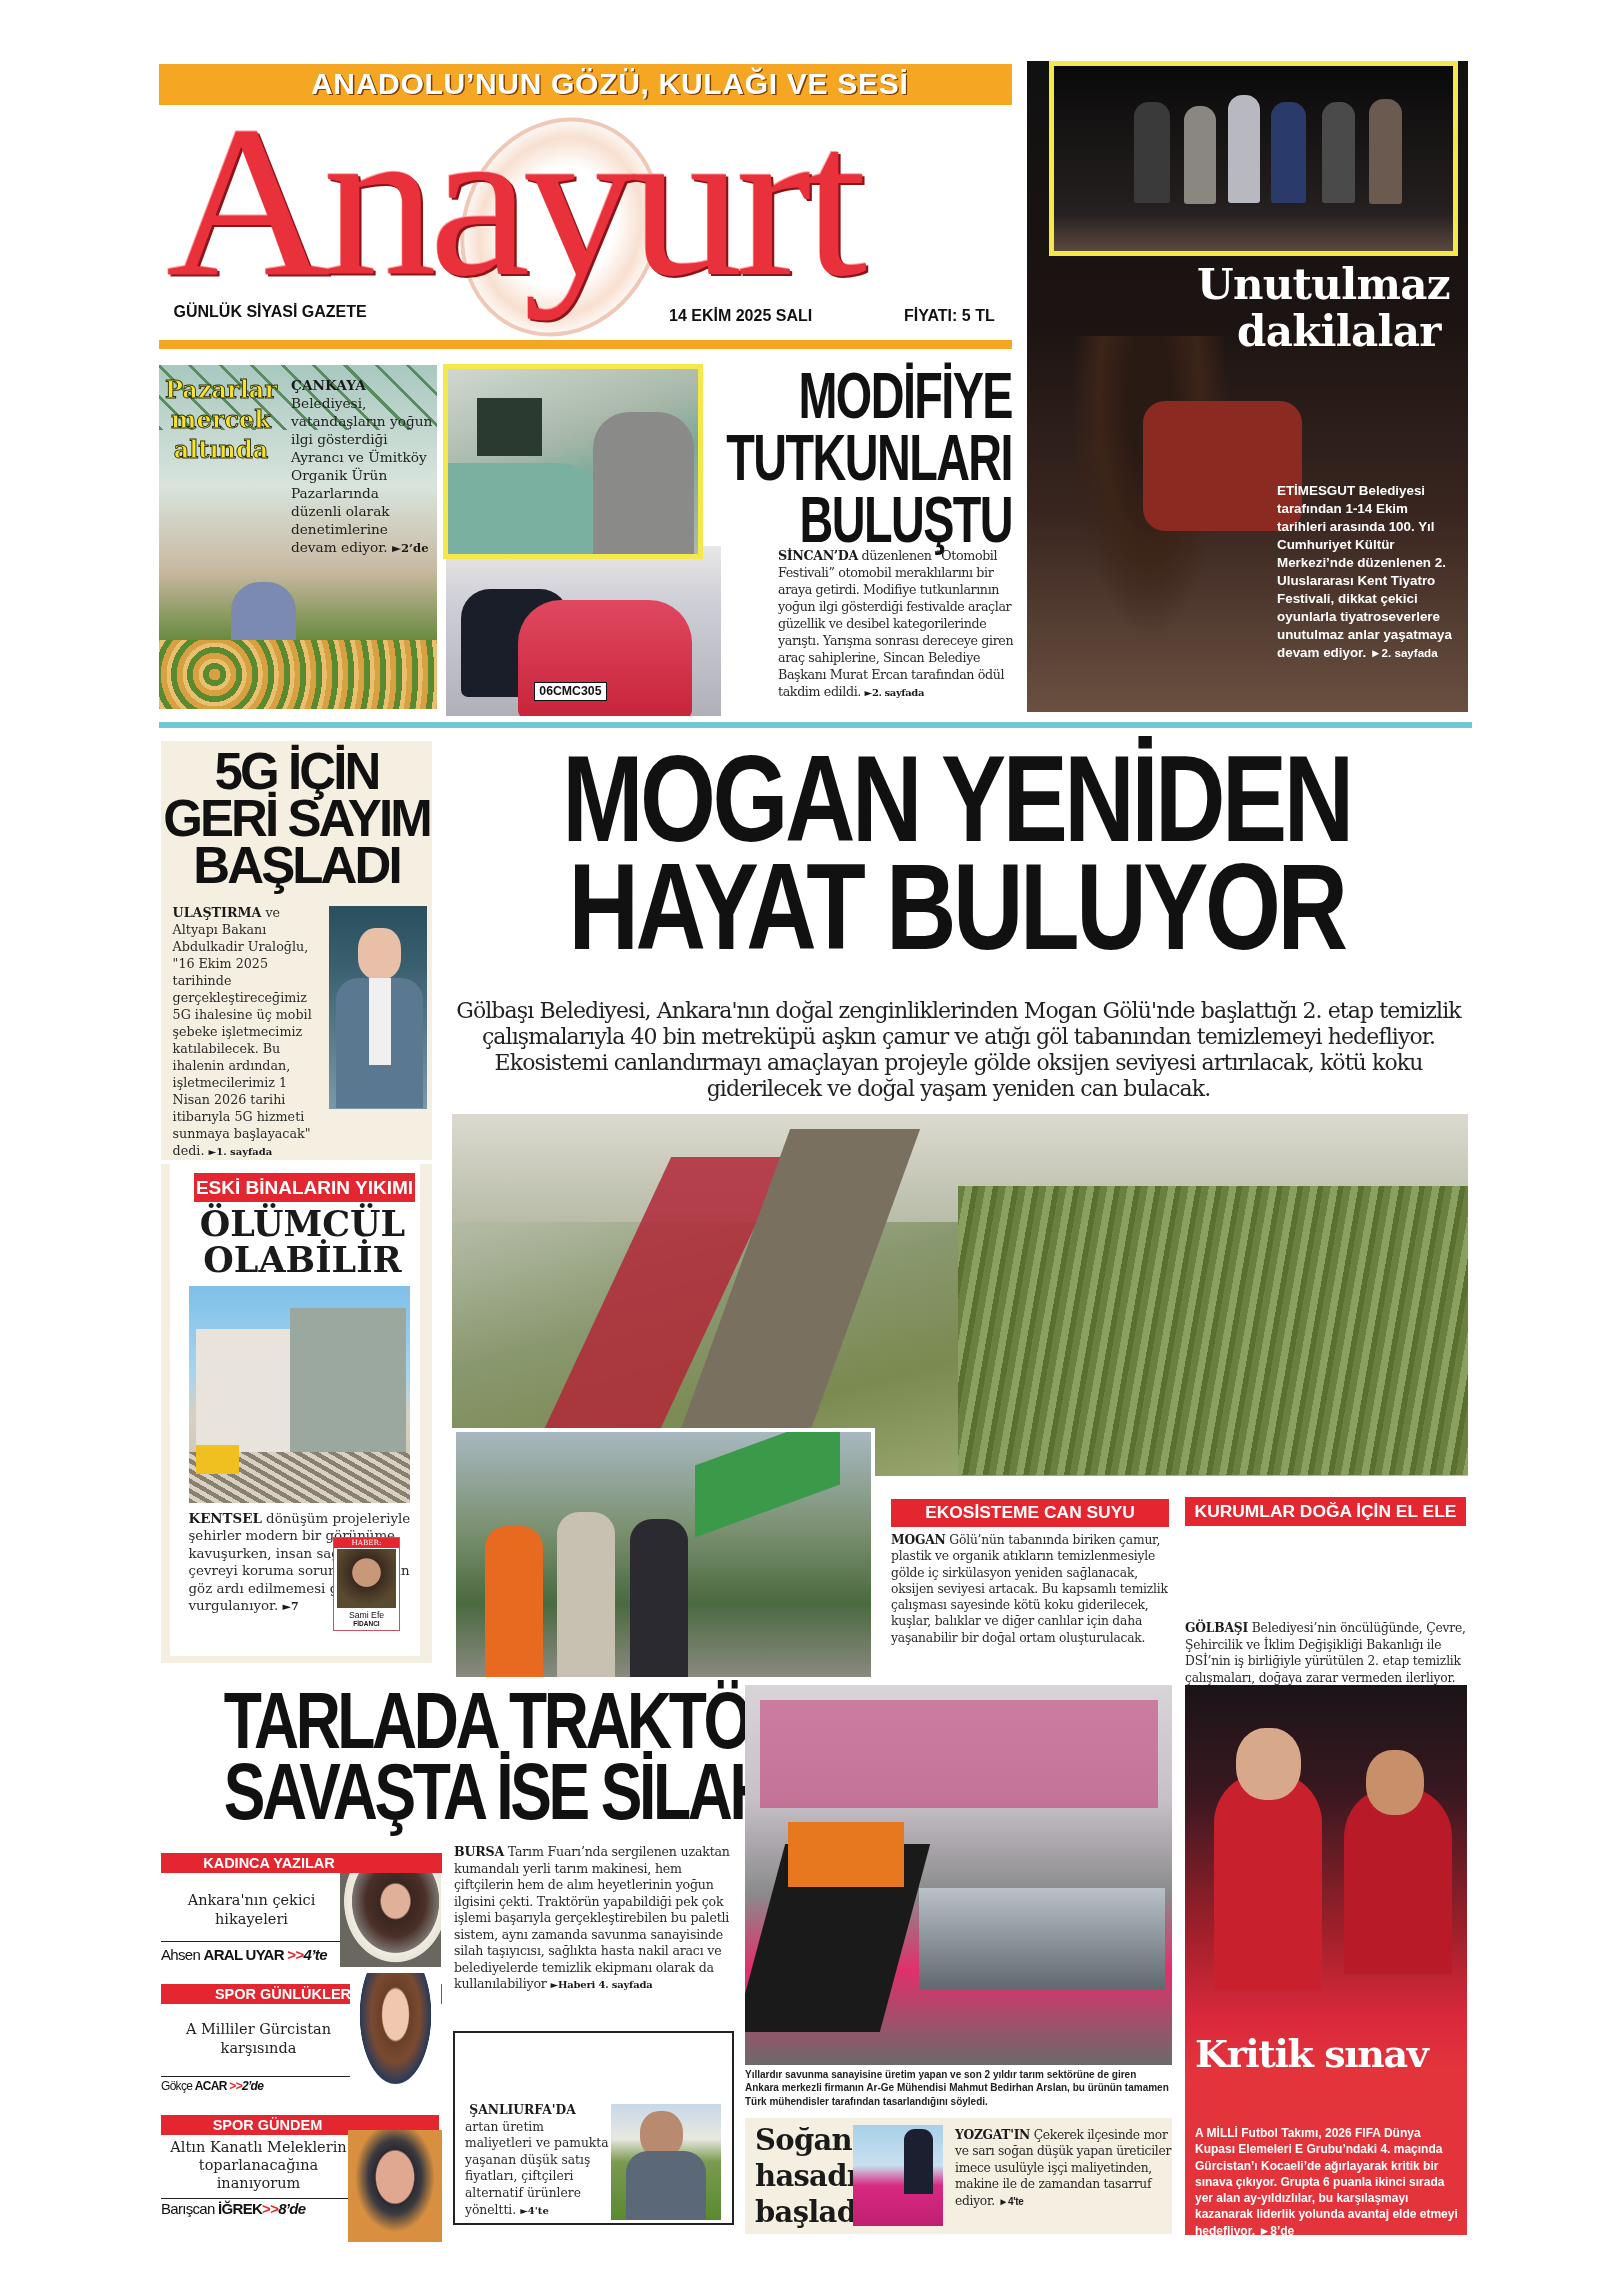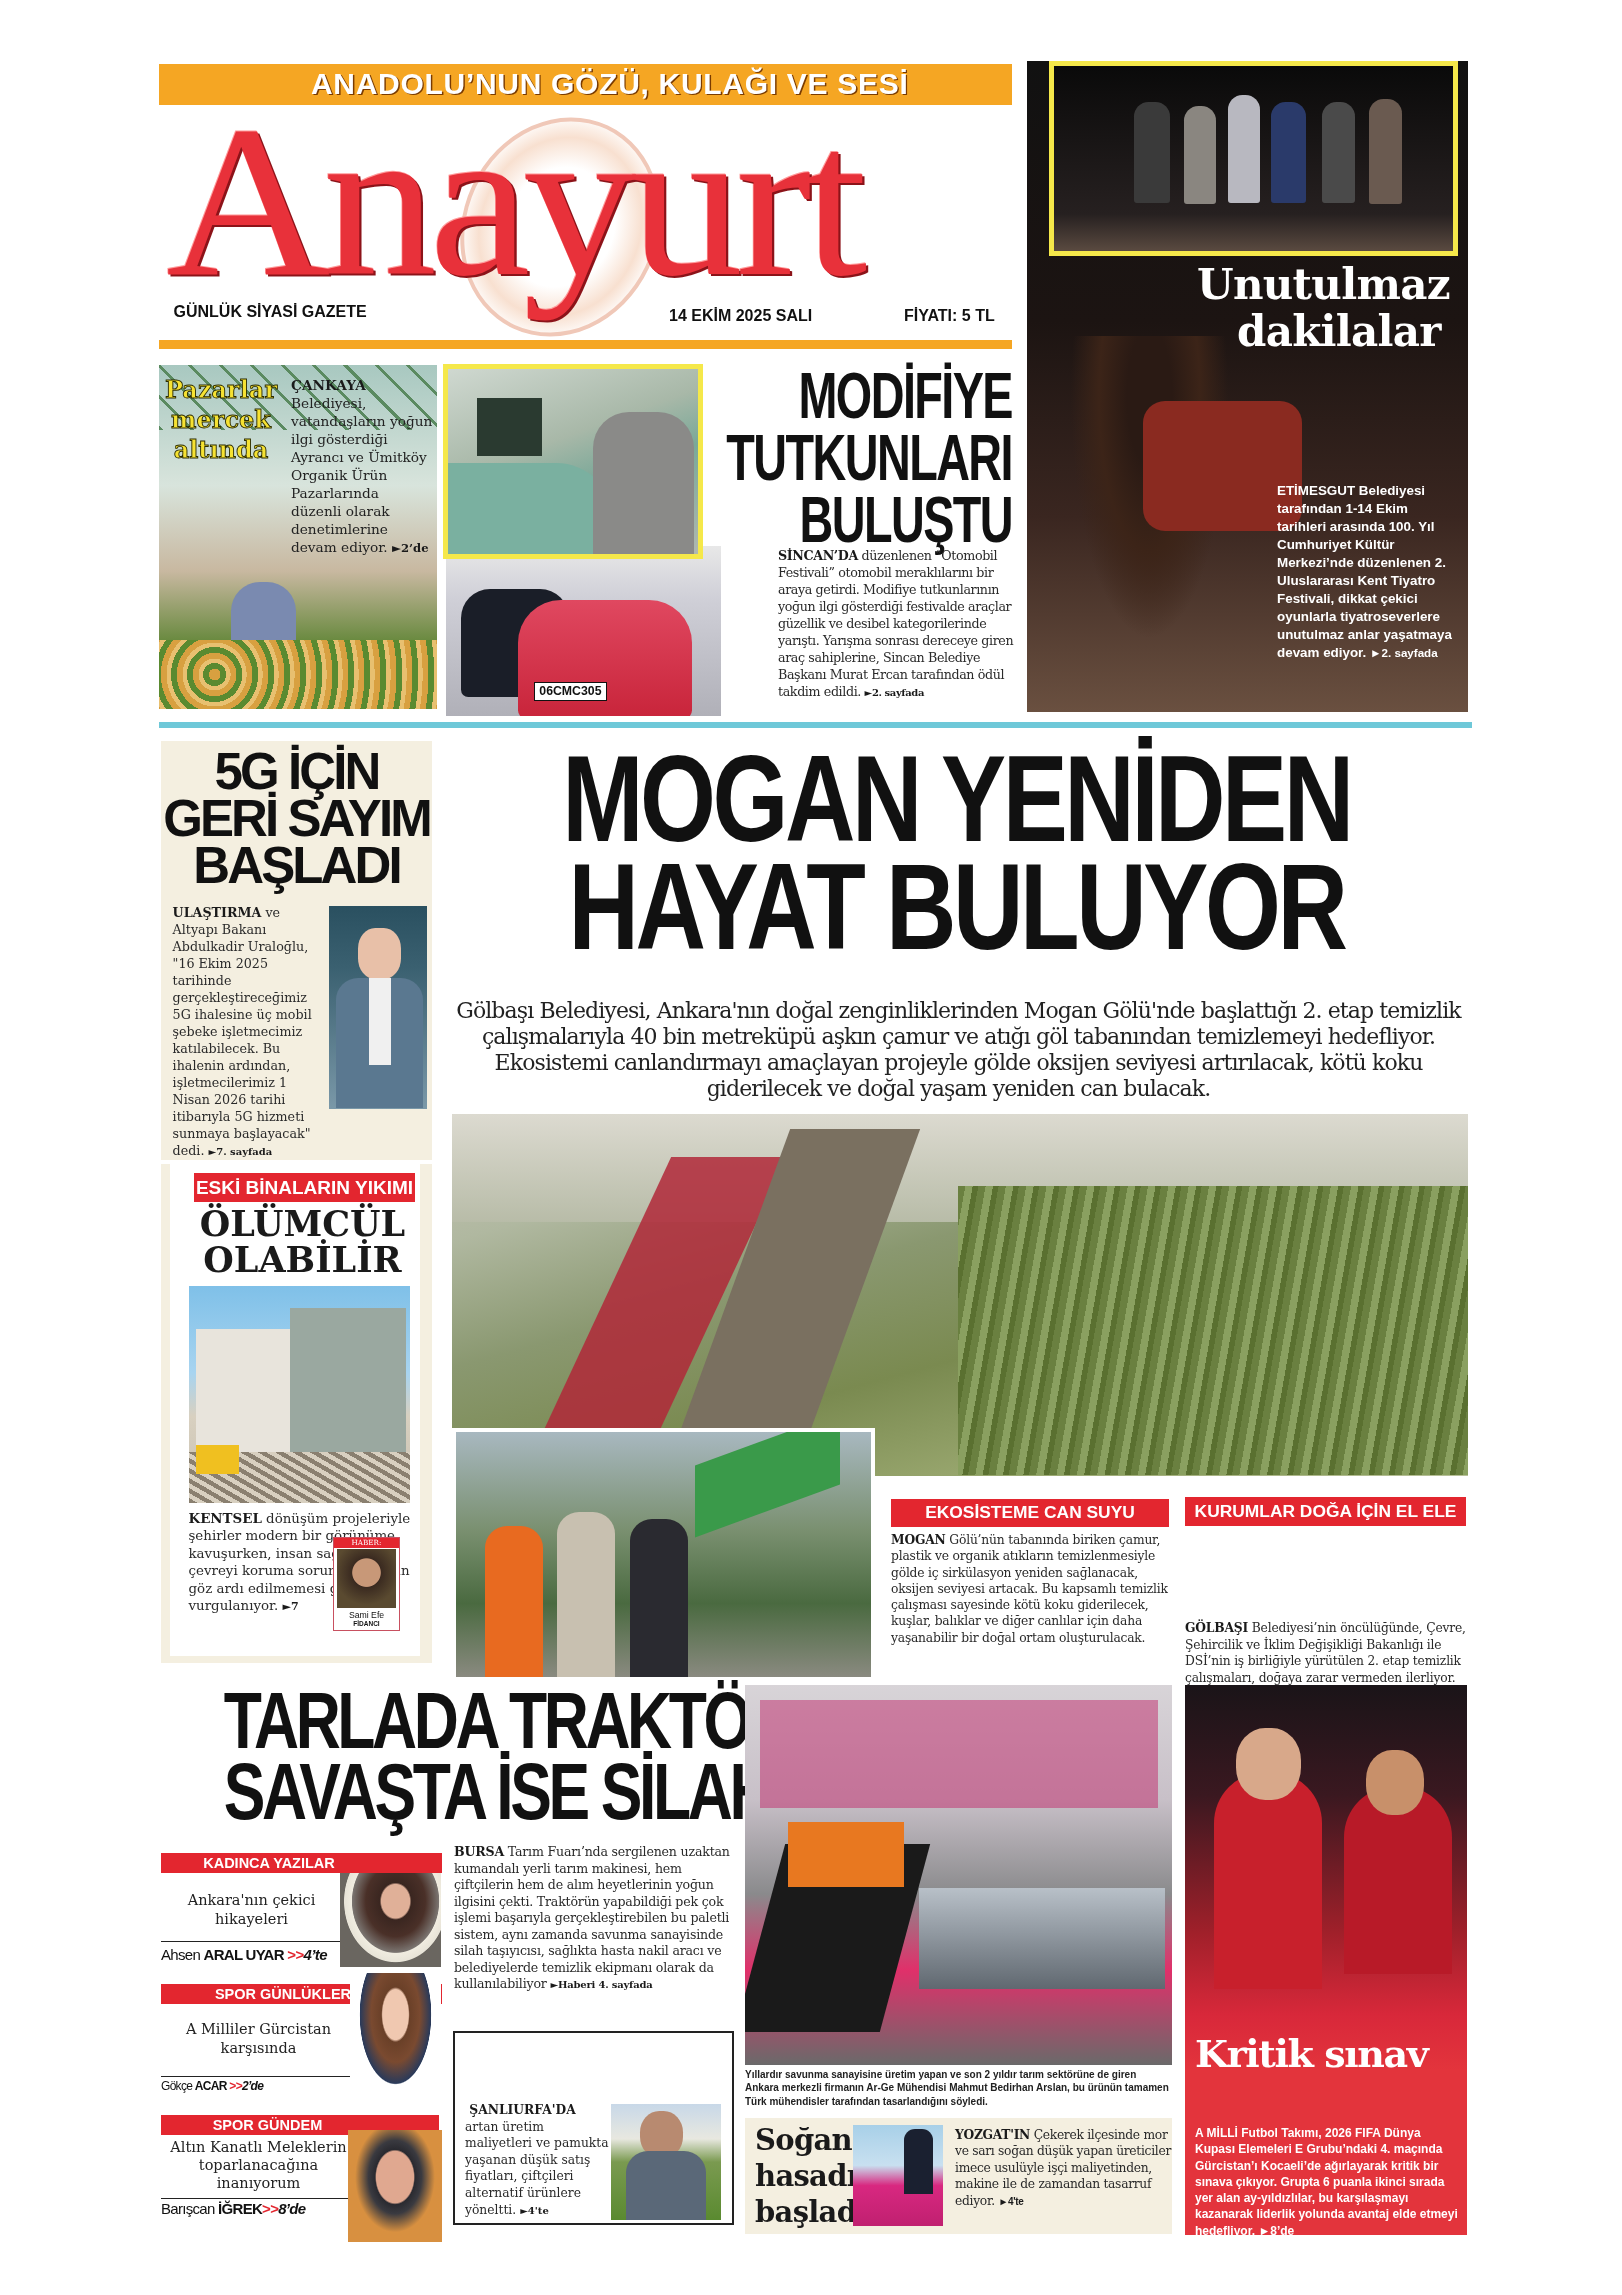--- a/index.html
+++ b/index.html
@@ -86,21 +86,21 @@
 <div class="abs" style="left:159px; top:722px; width:1313px; height:5.8px; background:#6ec8d8;"></div>
 
 <div class="abs" style="left:161px; top:741px; width:271px; height:419px; background:#f4efe0;">
   <div class="abs headline-black" style="left:0; top:7.2px; width:271px; font-size:51px; line-height:47px; text-align:center; letter-spacing:-2.9px;">
     <div>5G İÇİN</div>
     <div>GERİ SAYIM</div>
     <div>BAŞLADI</div>
   </div>
   <div class="abs body-text" style="left:11.6px; top:163px; width:145px; font-size:12.7px; line-height:17px;">
     <b>ULAŞTIRMA</b><span> ve Altyapı Bakanı Abdulkadir Uraloğlu, "16 Ekim 2025 tarihinde gerçekleştireceğimiz 5G ihalesine üç mobil şebeke işletmecimiz katılabilecek. Bu ihalenin ardından, işletmecilerimiz 1 Nisan 2026 tarihi itibarıyla 5G hizmeti sunmaya başlayacak" dedi.</span>
-    <b class="more" style="font-size:10px;">►7. sayfada</b>
+    <b class="more" style="font-size:10px;">►1. sayfada</b>
   </div>
   <div class="photo" style="left:168px; top:165px; width:98px; height:203px; background:linear-gradient(180deg,#2a5060 0%,#3a6070 30%,#7a98a8 100%);">
     <div class="abs" style="left:29px; top:22px; width:43px; height:51px; background:#e8c0a8; border-radius:40%;"></div>
     <div class="abs" style="left:7.2px; top:72px; width:87px; height:130px; background:#5a7890; border-radius:22px 22px 0 0;"></div>
     <div class="abs" style="left:40px; top:72px; width:22px; height:87px; background:#f0f0f0;"></div>
   </div>
 </div>
 
 <div class="abs" style="left:161px; top:1164px; width:271px; height:499px; background:#f4efe0;">
   <div class="abs" style="left:8.7px; top:0; width:250px; height:492px; background:#fff;"></div>

